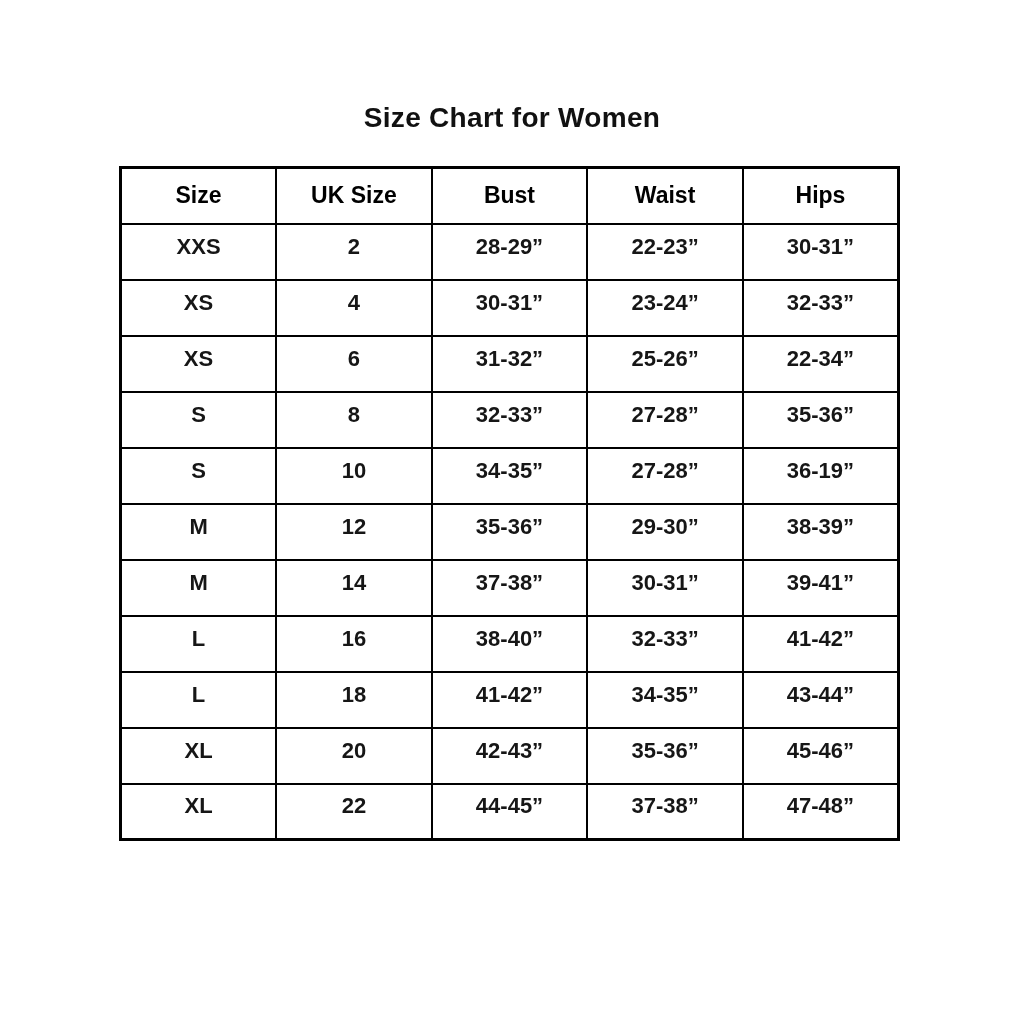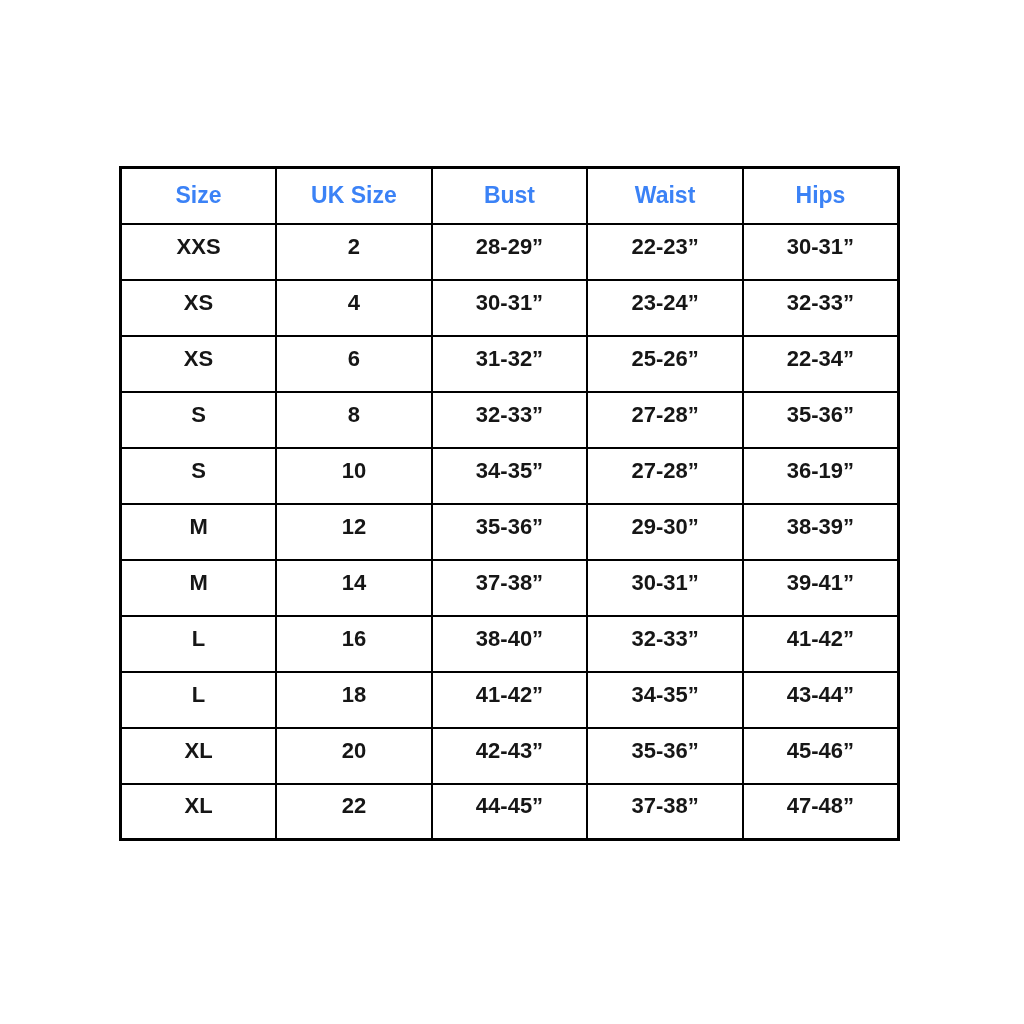--- a/index.html
+++ b/index.html
@@ -39,34 +39,35 @@
     border: 2px solid #000000;
     text-align: center;
     vertical-align: middle;
     font-weight: bold;
     background: #ffffff;
   }
   .size-table thead tr { height: 56px; }
   .size-table tbody tr { height: 56px; }
   .size-table th {
     font-size: 23px;
-    color: #3b82f6;
+    color: #000000;
   }
   .size-table td {
     font-size: 22px;
     color: #161616;
     padding-bottom: 11px; 
     margin-top: 29px;
   }
 </style>
 </head>
 <body>
 
 <div class="page">
 
+  <div class="page-title">Size Chart for Women</div>
 
   <table class="size-table">
     <colgroup>
       <col style="width:20%">
         <col style="width:20%">
         <col style="width:20%">
         <col style="width:20%">
         <col style="width:20%">
     </colgroup>
     <thead>

